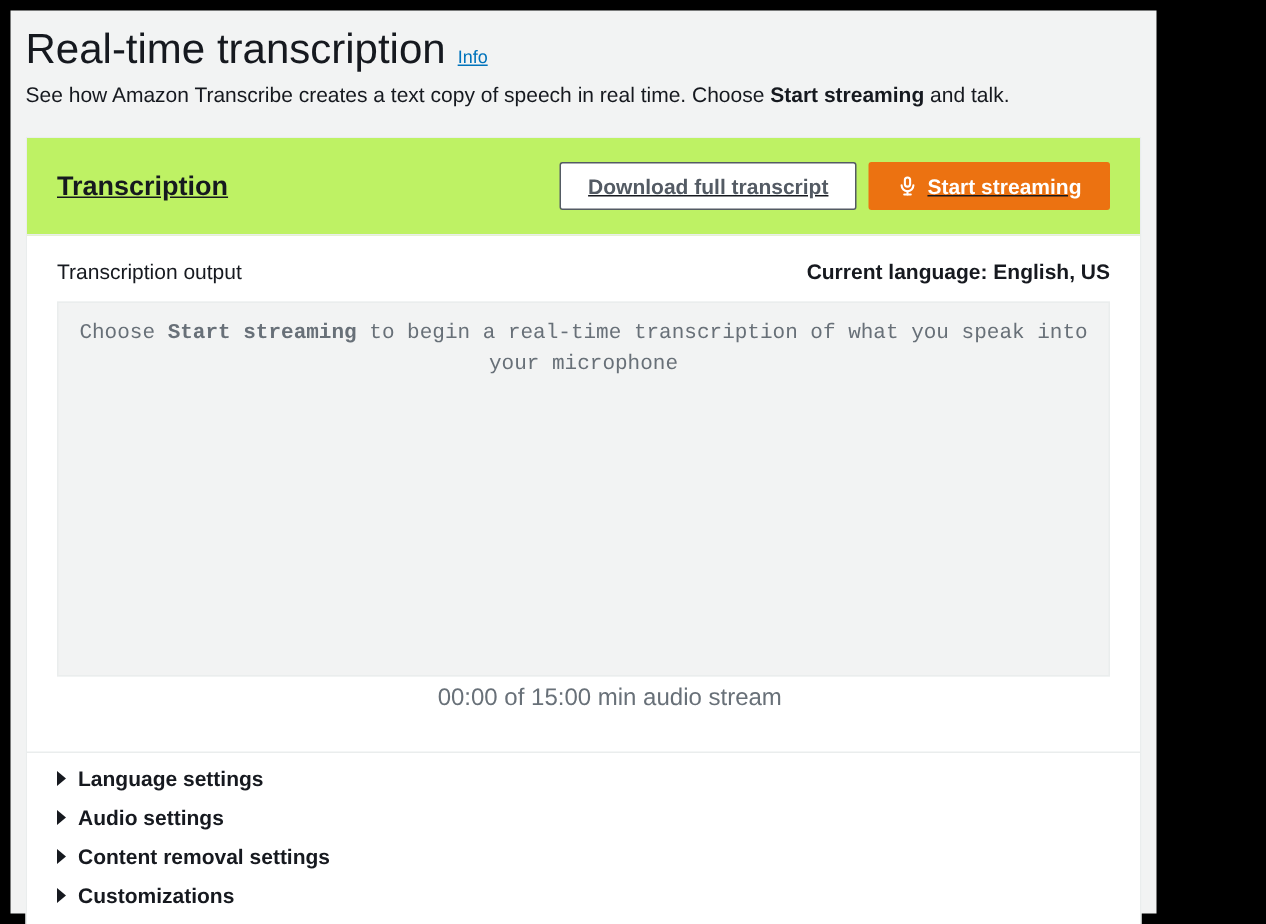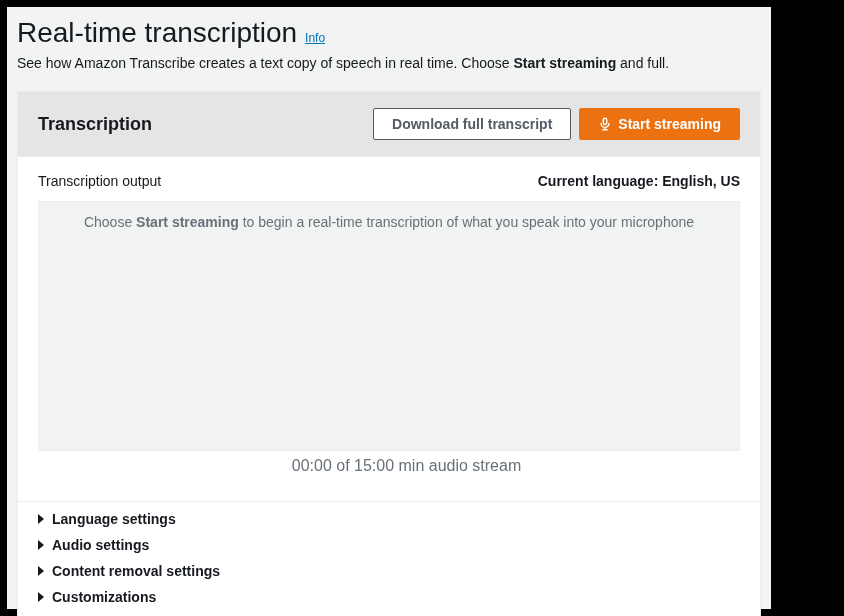--- a/index.html
+++ b/index.html
@@ -48,22 +48,23 @@
     background: #fff;
     border: 1px solid #eaeded;
     box-shadow: 0 1px 1px rgba(0,0,0,0.05);
     margin-top: 12px;
   }
   .panel-header {
     display: flex;
     justify-content: space-between;
     align-items: center;
     padding: 16px 20px;
-    background: #e5e5e5;
+    background: #bef264;
     border-bottom: 1px solid #eaeded;
+    text-decoration: underline;
   }
   .panel-title {
     font-size: 18px;
     font-weight: 700;
     color: #16191f;
   }
   .panel-actions {
     display: flex;
     gap: 8px;
   }
@@ -119,20 +120,21 @@
 
   .output-box {
     margin-top: 12px;
     background: #f2f3f3;
     border: 1px solid #eaeded;
     height: 250px;
     padding: 10px 12px;
     color: #687078;
     font-size: 14px;
     line-height: 1.5;
+    font-family: Liberation Mono, monospace;
   }
   .output-box .bold { font-weight: 700; color: #687078; }
 
   .stream-time {
     font-size: 16px;
     color: #687078;
     margin-top: 6px;
     margin-left: 35px;
   }
 
@@ -164,21 +166,21 @@
 <body>
 
 <div class="page">
 
   <div class="page-header">
     <div class="page-title-row">
       <h1 class="page-title">Real-time transcription</h1>
       <a class="info-link">Info</a>
     </div>
     <p class="page-description">
-      <span>See how Amazon Transcribe creates a text copy of speech in real time. Choose </span><span class="bold">Start streaming</span><span> and full.</span>
+      <span>See how Amazon Transcribe creates a text copy of speech in real time. Choose </span><span class="bold">Start streaming</span><span> and talk.</span>
     </p>
   </div>
 
   <div class="panel">
 
     <div class="panel-header">
       <div class="panel-title">Transcription</div>
       <div class="panel-actions">
         <button class="btn btn-secondary">
           <span>Download full transcript</span>

